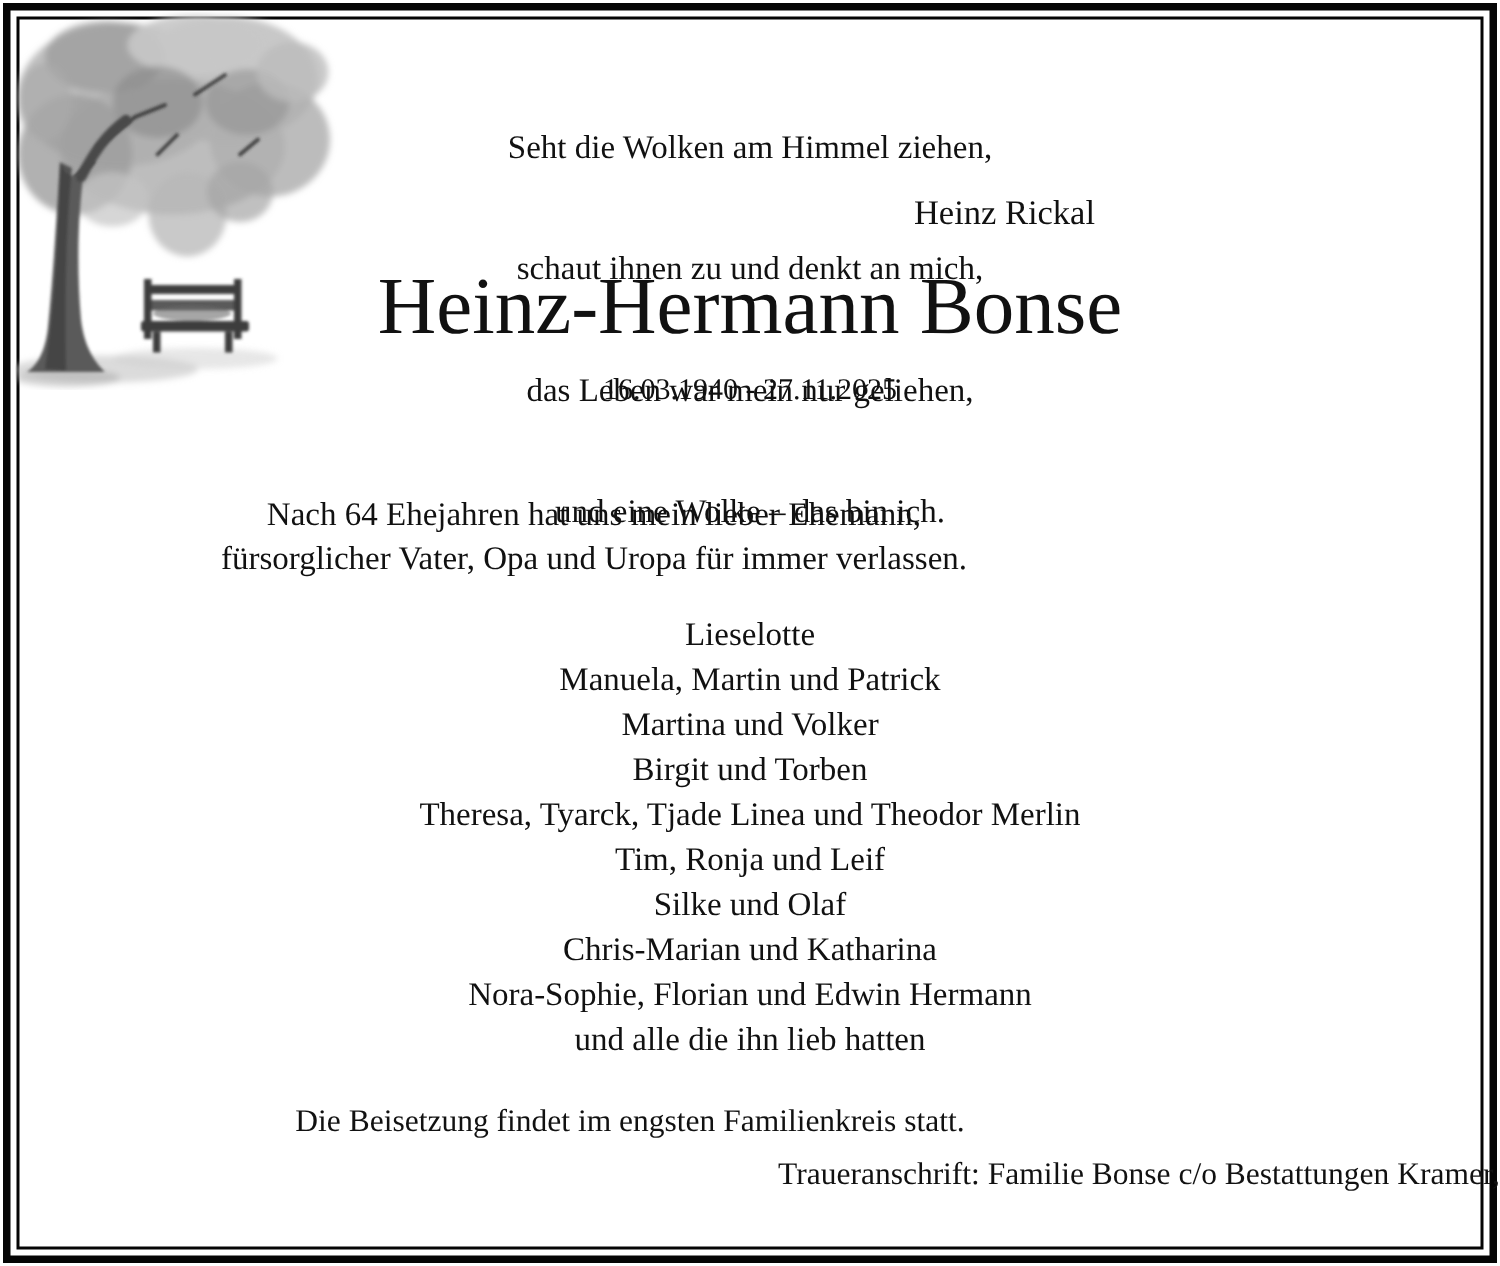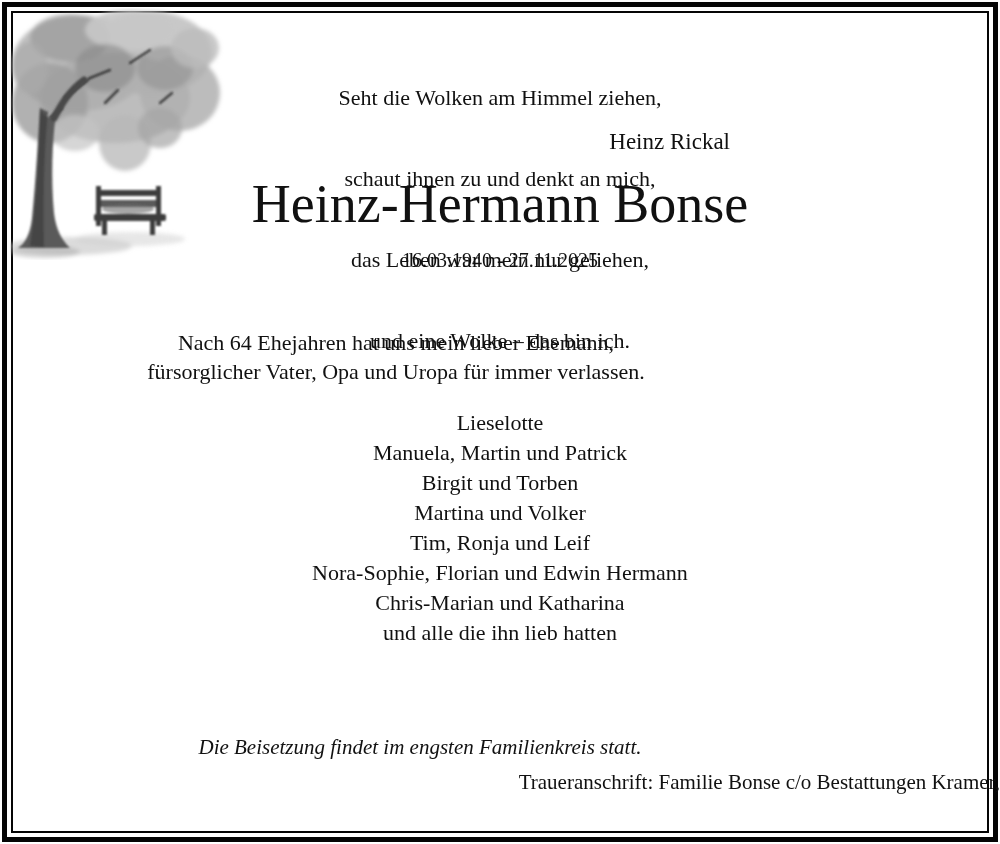--- a/index.html
+++ b/index.html
@@ -46,21 +46,21 @@
   .announcement {
     position: absolute; top: 316px; left: 0; width: 792px;
     text-align: center; font-size: 22px; line-height: 29px; margin-top: 12px;
   }
   .mourners {
     position: absolute; top: 408px; left: 0; width: 1000px;
     text-align: center; font-size: 22px; line-height: 30px;
   }
   .funeral-note {
     position: absolute; top: 735px; left: 0; width: 840px;
-    text-align: center; font-size: 21px; font-style: italic;
+    text-align: center; font-size: 21px;
   }
   .address {
     position: absolute; top: 768px; left: 0; width: 1000px;
     text-align: right; font-size: 21px; line-height: 29px;
   }
 </style>
 </head>
 <body>
 
 <div class="frame-outer"></div>
@@ -142,25 +142,27 @@
 <div class="deceased-dates">16.03.1940 - 27.11.2025</div>
 
 <div class="announcement">
   <div>Nach 64 Ehejahren hat uns mein lieber Ehemann,</div>
   <div>fürsorglicher Vater, Opa und Uropa für immer verlassen.</div>
 </div>
 
 <div class="mourners">
   <div>Lieselotte</div>
   <div>Manuela, Martin und Patrick</div>
+  <div>Martina und Volker</div>
   <div>Birgit und Torben</div>
-  <div>Martina und Volker</div>
+  <div>Theresa, Tyarck, Tjade Linea und Theodor Merlin</div>
   <div>Tim, Ronja und Leif</div>
+  <div>Silke und Olaf</div>
+  <div>Chris-Marian und Katharina</div>
   <div>Nora-Sophie, Florian und Edwin Hermann</div>
-  <div>Chris-Marian und Katharina</div>
   <div>und alle die ihn lieb hatten</div>
 </div>
 
 <div class="funeral-note">Die Beisetzung findet im engsten Familienkreis statt.</div>
 
 <div class="address">
   <div>Traueranschrift: Familie Bonse c/o Bestattungen Kramer,</div>
 </div>
 
 </body></html>

